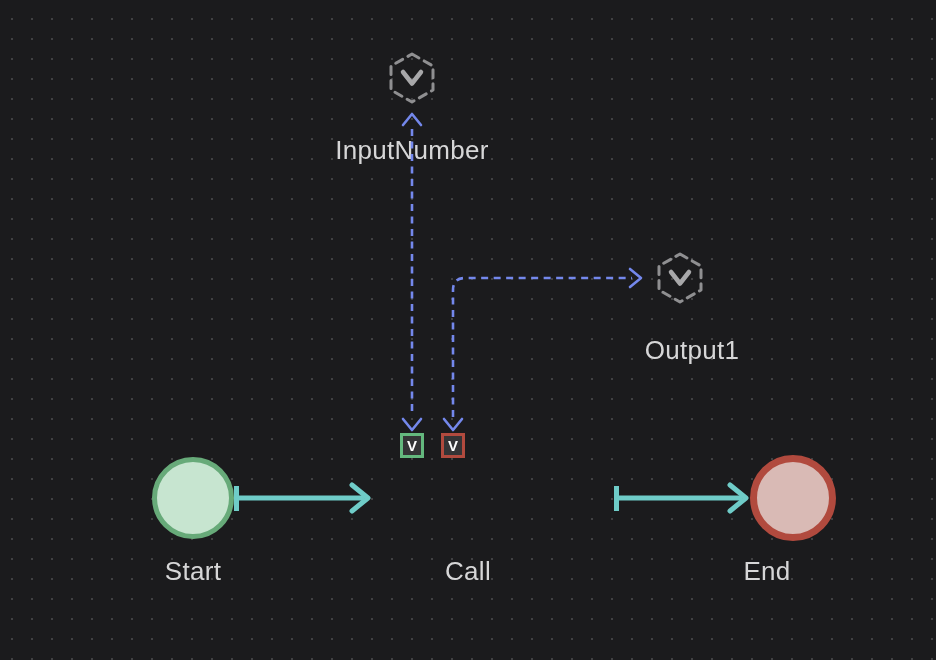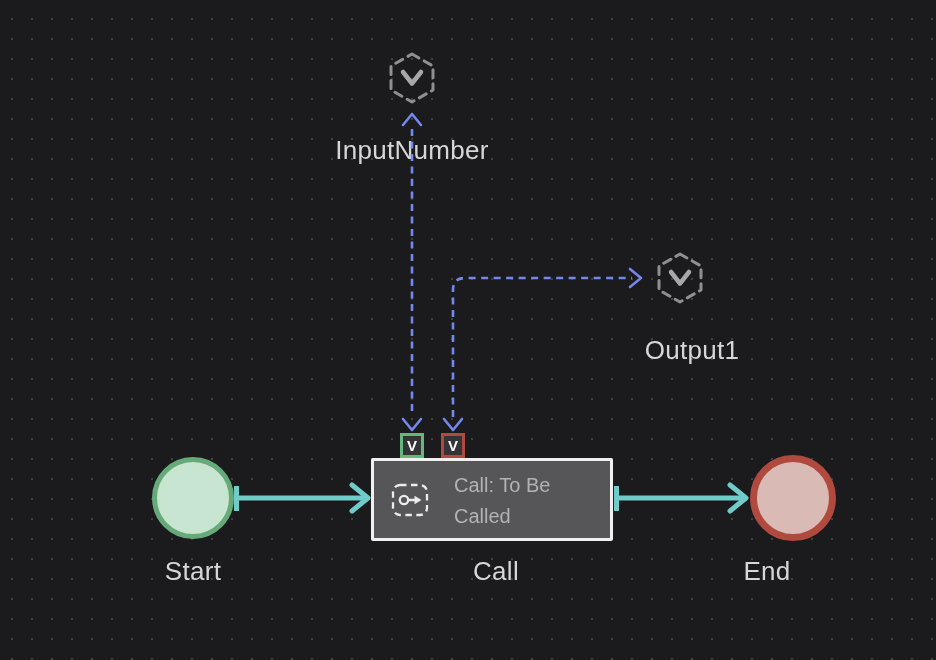--- a/index.html
+++ b/index.html
@@ -63,47 +63,38 @@
   .callicon-fill{fill:#ececec;}
 </style>
 </head>
 <body>
 
 <div class="canvas">
 
   <div class="node-label" style="left:412px;top:137px;">InputNumber</div>
   <div class="node-label" style="left:692px;top:337px;">Output1</div>
   <div class="node-label" style="left:193px;top:558px;text-align:right;">Start</div>
-  <div class="node-label" style="left:496px;top:558px;">Call</div>
+  <div class="node-label" style="left:468px;top:558px;">Call</div>
   <div class="node-label" style="left:767px;top:558px;">End</div>
 
   <div class="var-node var-input">
     <svg width="50" height="54" viewBox="0 0 50 54">
       <polygon class="hex-outline" points="25,3 46,15 46,39 25,51 4,39 4,15"></polygon>
       <polyline class="hex-glyph" points="16,21 25,32.5 34,21"></polyline>
     </svg>
   </div>
   <div class="var-node var-output">
     <svg width="50" height="54" viewBox="0 0 50 54">
       <polygon class="hex-outline" points="25,3 46,15 46,39 25,51 4,39 4,15"></polygon>
       <polyline class="hex-glyph" points="16,21 25,32.5 34,21"></polyline>
     </svg>
   </div>
 
   <div class="event-node start-node"></div>
 
-  <div class="call-node">
-    <svg class="call-icon" width="38" height="36" viewBox="0 0 38 36">
-      <rect class="callicon-rect" x="2" y="3" width="34" height="30" rx="7"></rect>
-      <circle class="callicon-stroke" cx="13" cy="18" r="4.2"></circle>
-      <line class="callicon-stroke" x1="17.5" y1="18" x2="23.5" y2="18"></line>
-      <polygon class="callicon-fill" points="23.5,13.8 30.5,18 23.5,22.2"></polygon>
-    </svg>
-    <div class="call-title">Call: To Be Called</div>
-  </div>
 
   <div class="badge badge-input">
     <div class="badge-inner">V</div>
   </div>
   <div class="badge badge-output">
     <div class="badge-inner">V</div>
   </div>
 
   <div class="event-node end-node"></div>
 

